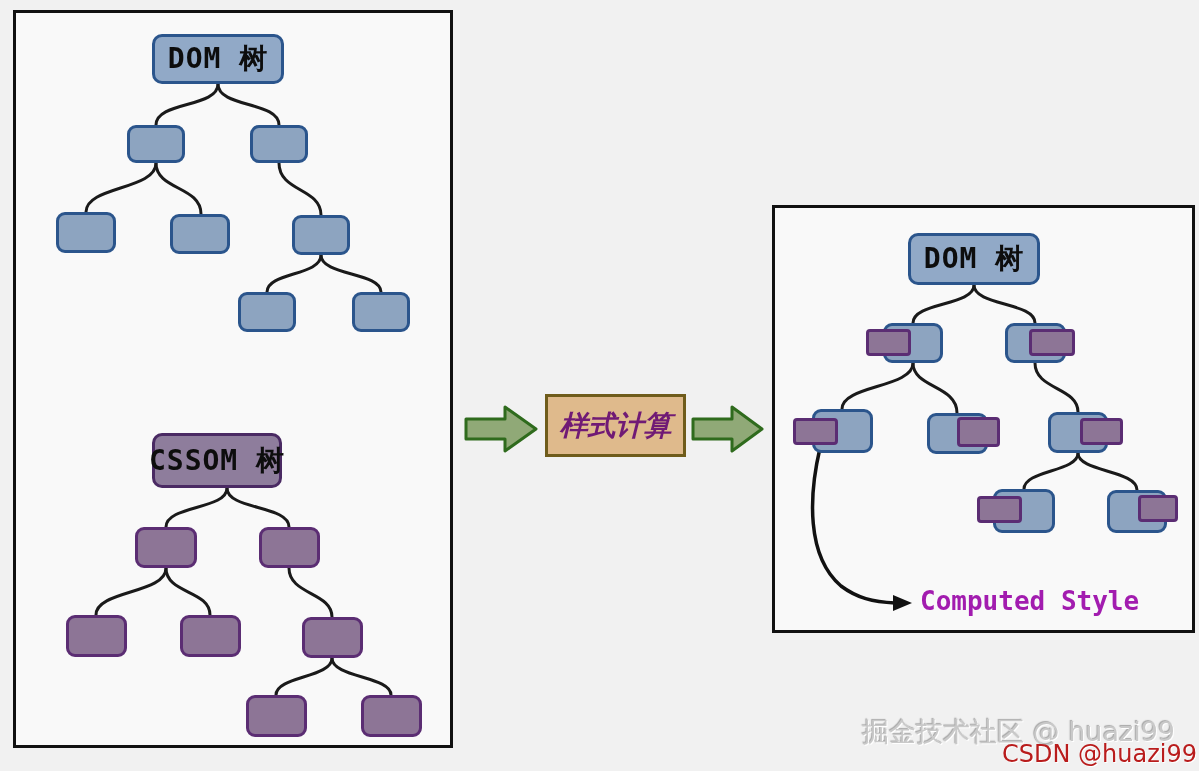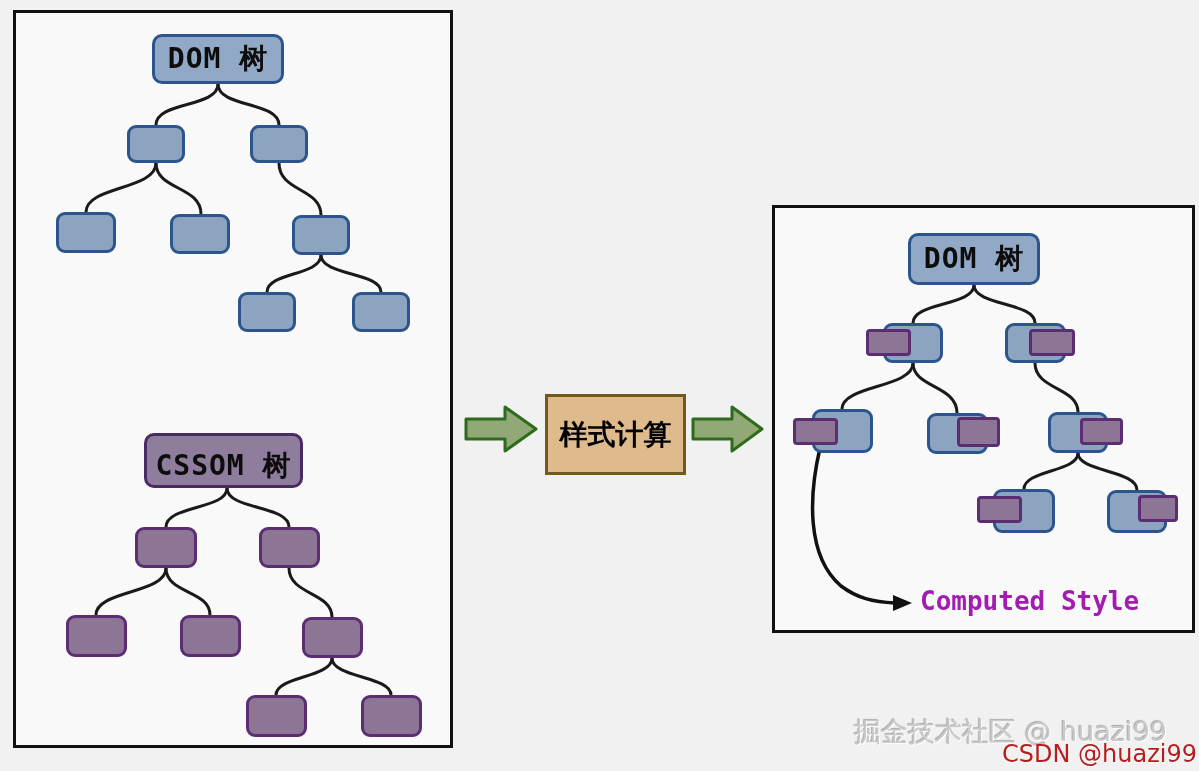--- a/index.html
+++ b/index.html
@@ -31,71 +31,72 @@
     font-weight: bold;
     font-size: 28px;
     color: #0d0d0d;
     letter-spacing: 1px;
     box-sizing: border-box;
     white-space: nowrap;
   }
   .titlebox.blue   { background: #91a9c7; border: 3px solid #2b558c; }
   .titlebox.purple { background: #8e7d9c; border: 3px solid #4a2a63; }
   #dom-title    { left: 152px; top: 34px;  width: 132px; height: 50px; }
-  #cssom-title  { left: 144px; top: 433px; width: 159px; height: 55px; align-items: flex-end; }
+  #cssom-title  { left: 152px; top: 433px; width: 130px; height: 55px; }
   #result-title { left: 908px; top: 233px; width: 132px; height: 52px; }
 
   .node {
     position: absolute;
     border-radius: 9px;
     box-sizing: border-box;
   }
   .node.blue   { background: #8da4c0; border: 3px solid #2b558c; }
   .node.purple { background: #8d7596; border: 3px solid #5b2d73; }
   .chip {
     position: absolute;
     background: #8d7596;
     border: 3px solid #5b2d73;
     border-radius: 4px;
     box-sizing: border-box;
   }
 
   #style-calc {
     position: absolute;
-    left: 545px; top: 394px; width: 141px; height: 81px;
+    left: 545px; top: 394px; width: 141px; height: 63px;
     background: #dfba8c;
     border: 3px solid #6f5c1b;
     box-sizing: border-box;
     display: flex;
     align-items: center;
     justify-content: center;
     font-family: "DejaVu Sans", sans-serif;
     font-weight: bold;
     font-size: 28px;
-    color: #000000;
-    white-space: nowrap;
+    color: #701a75;
+    white-space: nowrap;
+    font-style: italic;
   }
 
   #computed-style {
     position: absolute;
     left: 920px; top: 586px;
     font-size: 26px;
     font-weight: bold;
     color: #a21caf;
     white-space: nowrap;
   }
 
   .watermark {
     position: absolute;
     font-family: "DejaVu Sans", sans-serif;
     white-space: nowrap;
     pointer-events: none;
   }
   #wm-community {
-    right: 32px; top: 714px;
+    right: 24px; top: 714px;
     font-size: 27px;
     color: #c9c9c9;
     text-shadow: 1px 1px 0 #ffffff, -1px -1px 1px #a8a8a8;
   }
   #wm-csdn {
     right: 2px; top: 740px;
     font-size: 24px;
     color: #b91c1c;
     text-shadow: 1px 1px 0 #ffffff;
   }

